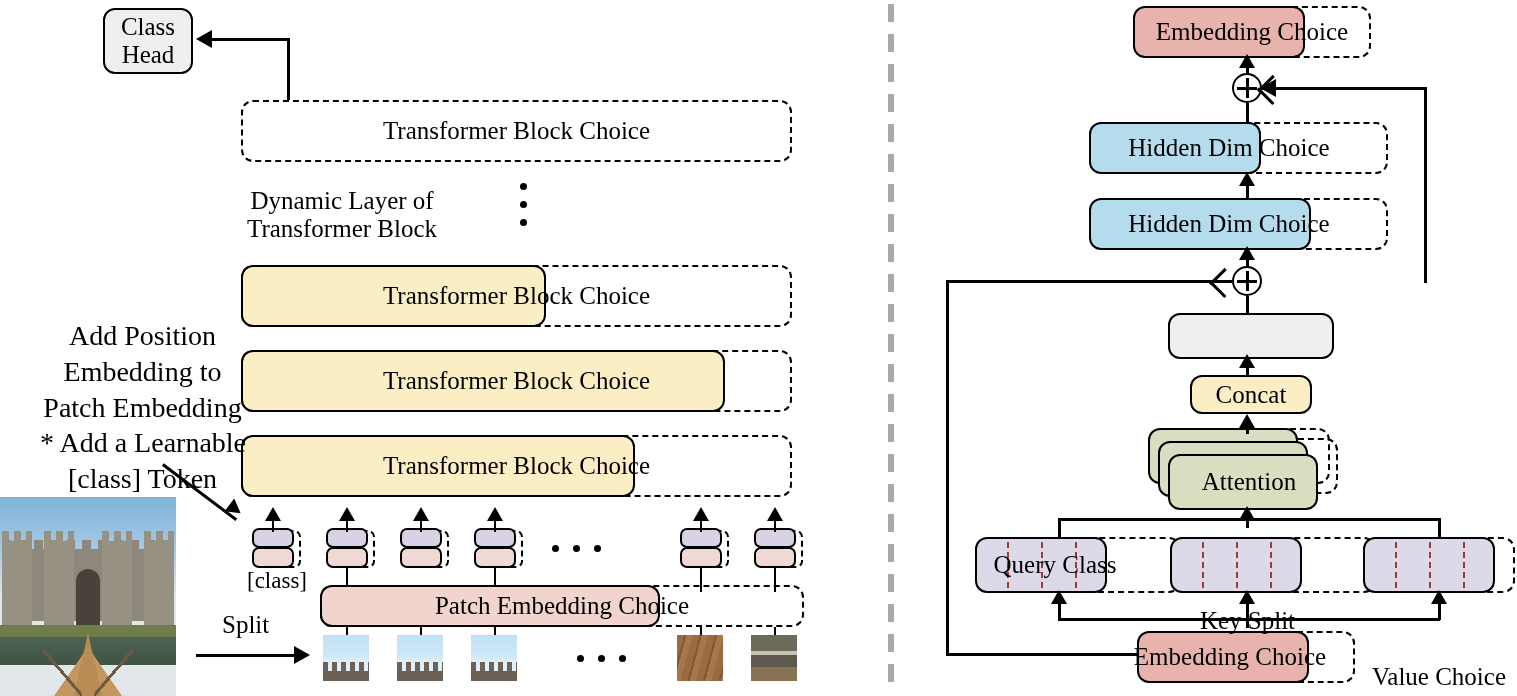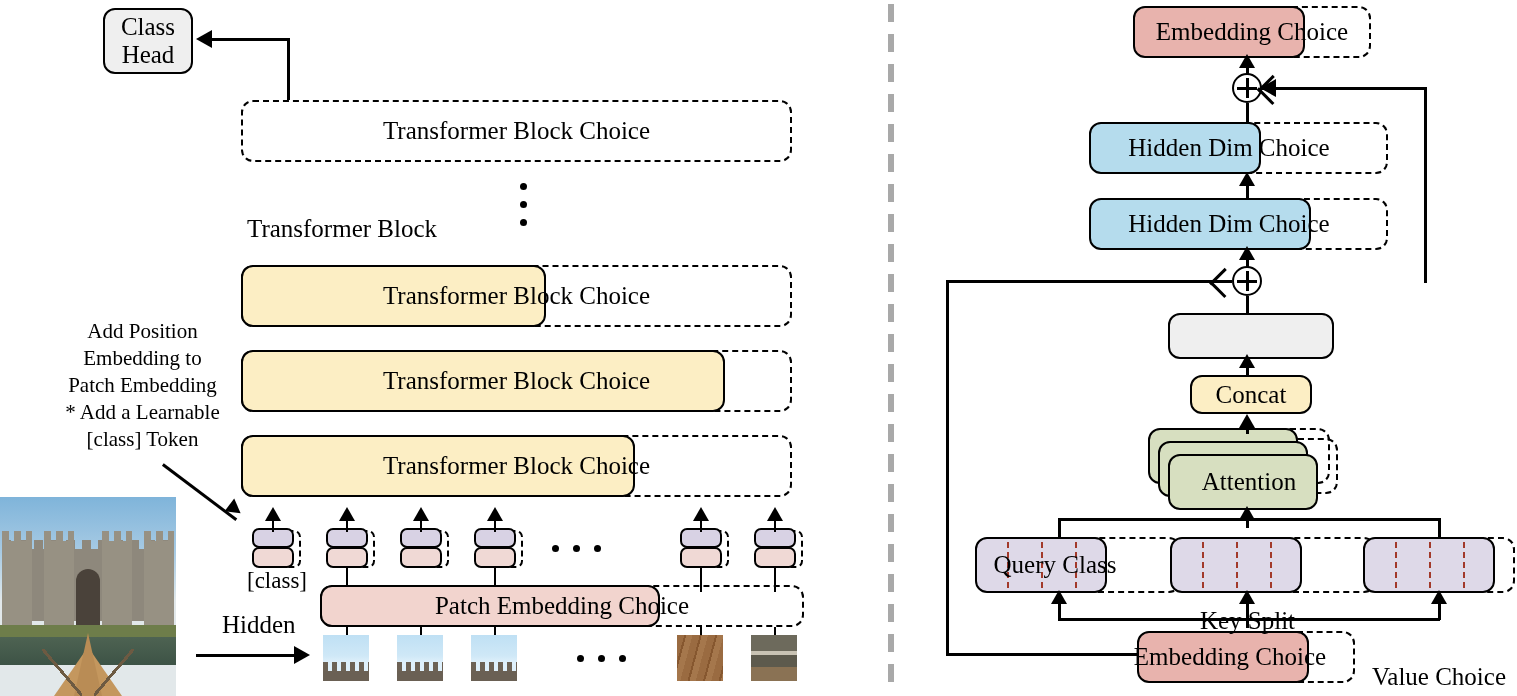--- a/index.html
+++ b/index.html
@@ -124,21 +124,21 @@
   </div>
 
   <div class="ln hline" style="left:212px;top:38px;width:78px;"></div>
   <div class="ln vline" style="left:287px;top:38px;height:62px;"></div>
   <div class="arr-left" style="left:196px;top:30px;"></div>
 
   <div class="dashbox" style="left:241px;top:100px;width:551px;height:62px;"></div>
   <div class="lbl" style="left:241px;top:100px;width:551px;height:62px;display:flex;align-items:center;justify-content:center;font-size:25px;">Transformer Block Choice</div>
 
   <div class="lbl" style="left:247px;top:187px;font-size:25px;text-align:center;">
-    <br>
+    <span>Dynamic Layer of</span><br>
     <span>Transformer Block</span>
   </div>
 
   <div class="vdots" style="left:520px;top:183px;">
     <i></i>
       <i></i>
       <i></i>
   </div>
 
   <div class="dashbox" style="left:241px;top:265px;width:551px;height:62px;"></div>
@@ -146,21 +146,21 @@
   <div class="lbl" style="left:241px;top:265px;width:551px;height:62px;display:flex;align-items:center;justify-content:center;font-size:25px;">Transformer Block Choice</div>
 
   <div class="dashbox" style="left:241px;top:350px;width:551px;height:62px;"></div>
   <div class="fill" style="left:241px;top:350px;width:484px;height:62px;background:#fceec4;"></div>
   <div class="lbl" style="left:241px;top:350px;width:551px;height:62px;display:flex;align-items:center;justify-content:center;font-size:25px;">Transformer Block Choice</div>
 
   <div class="dashbox" style="left:241px;top:435px;width:551px;height:62px;"></div>
   <div class="fill" style="left:241px;top:435px;width:394px;height:62px;background:#fceec4;"></div>
   <div class="lbl" style="left:241px;top:435px;width:551px;height:62px;display:flex;align-items:center;justify-content:center;font-size:25px;">Transformer Block Choice</div>
 
-  <div class="lbl" style="left:40px;top:318px;width:205px;text-align:center;font-size:21px;line-height:1.28;">
+  <div class="lbl" style="left:40px;top:318px;width:205px;text-align:center;font-size:28px;line-height:1.28;">
     <span>Add Position</span><br>
     <span>Embedding to</span><br>
     <span>Patch Embedding</span><br>
     <span>* Add a Learnable</span><br>
     <span>[class] Token</span>
   </div>
 
   <div class="ln" style="left:163px;top:463px;width:92px;height:2.5px;transform:rotate(37deg);transform-origin:left center;"></div>
   <div class="arr-dn-r" style="left:228px;top:501px;transform:rotate(37deg);"></div>
 
@@ -236,21 +236,21 @@
     <div class="lo"></div>
   </div>
   <div class="arr-up" style="left:767px;top:507px;"></div>
   <div class="ln vline" style="left:773.5px;top:514px;height:18px;"></div>
   <div class="ln vline" style="left:773.5px;top:568px;height:24px;"></div>
 
   <div class="dashbox" style="left:320px;top:585px;width:484px;height:42px;"></div>
   <div class="fill" style="left:320px;top:585px;width:340px;height:42px;background:#f2d4ce;"></div>
   <div class="lbl" style="left:320px;top:585px;width:484px;height:42px;display:flex;align-items:center;justify-content:center;font-size:25px;">Patch Embedding Choice</div>
 
-  <div class="lbl" style="left:222px;top:611px;font-size:25px;">Hidden</div>
+  <div class="lbl" style="left:222px;top:611px;font-size:25px;">Split</div>
   <div class="ln hline" style="left:196px;top:654px;width:100px;"></div>
   <div class="arr-right" style="left:294px;top:646px;"></div>
 
   <div class="ln vline" style="left:345.5px;top:627px;height:22px;"></div>
   <div class="patch p-sky" style="left:323px;top:635px;">
     <div class="crest"></div>
     <div class="base"></div>
   </div>
 
   <div class="ln vline" style="left:419.5px;top:627px;height:22px;"></div>

